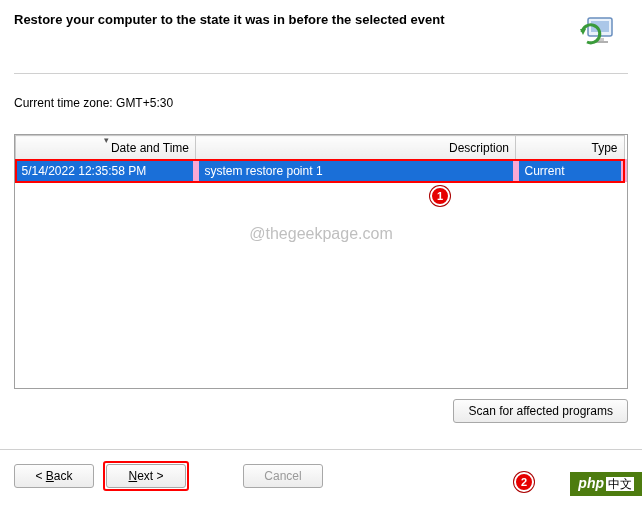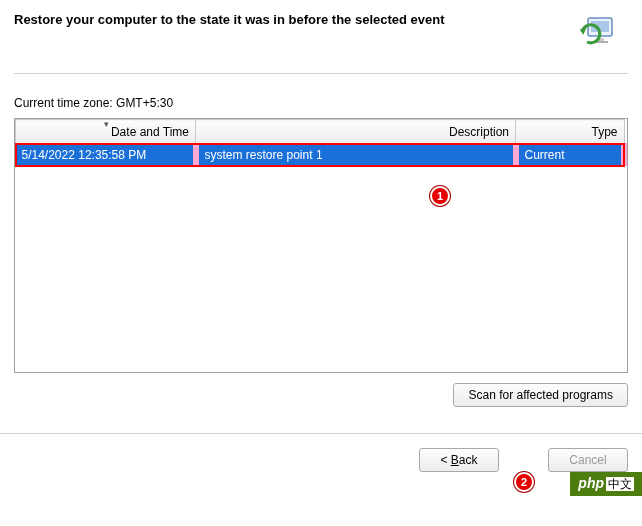--- a/index.html
+++ b/index.html
@@ -31,21 +31,21 @@
       border: none;
       border-top: 1px solid #d0d0d0;
       margin: 8px 14px 0 14px;
     }
     .content {
       padding: 22px 14px 0 14px;
     }
     .tz-label {
       font-size: 12px;
       color: #000;
-      margin-bottom: 8px;
+      margin-bottom: 24px;
     }
     .table-wrap {
       border: 1px solid #a0a0a0;
       background: #fff;
       height: 255px;
       overflow: hidden;
       position: relative;
     }
     .table {
       width: 100%;
@@ -120,22 +120,22 @@
       padding: 4px 14px;
     }
     .footer-sep {
       border: none;
       border-top: 1px solid #d0d0d0;
       margin: 26px 0 0 0;
     }
     .footer {
       padding: 14px 14px 0 14px;
       display: flex;
-      justify-content: flex-end;
-      gap: 4px;
+      justify-content: flex-start;
+      gap: 12px;
       position: relative;
     }
     .btn:disabled {
       color: #9a9a9a;
       margin-left: 45px;
     }
     .next-group {
       position: relative;
       display: inline-block;
     }
@@ -275,35 +275,42 @@
             <td></td>
             <td></td>
           </tr>
         <tr>
             <td></td>
             <td></td>
             <td></td>
           </tr>
       </tbody>
     </table>
+    <div class="watermark">@thegeekpage.com</div>
   </div>
 </div>
 
 <div class="scan-row">
   <button class="btn btn-scan">
     <span><span>Scan for affected programs</span></span>
   </button>
 </div>
 
 <hr class="footer-sep">
 
 <div class="footer">
   <button class="btn">
     <span><span>&lt; </span><span class="u">B</span><span>ack</span></span>
   </button>
+  <span class="next-group">
+    <button class="btn">
+      <span><span class="u">N</span><span>ext &gt;</span></span>
+    </button>
+    <span class="next-highlight"></span>
+  </span>
   <button class="btn" disabled="">
     <span>Cancel</span>
   </button>
 </div>
 
 <div class="annot annot-1">1</div>
 <div class="annot annot-2">2</div>
 
 <div class="php-watermark">
   <span class="p">php</span><span class="cn">中文</span>

